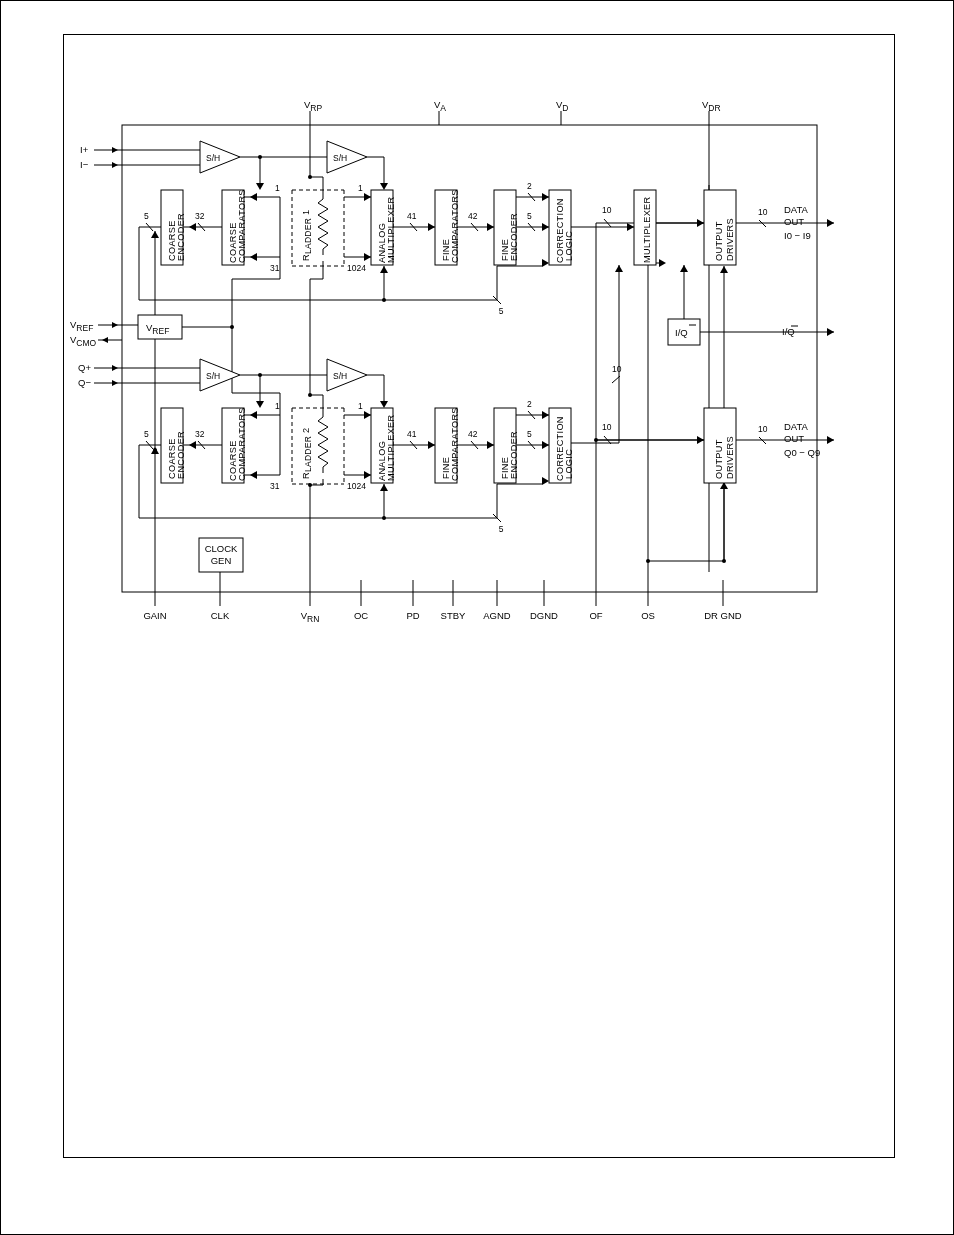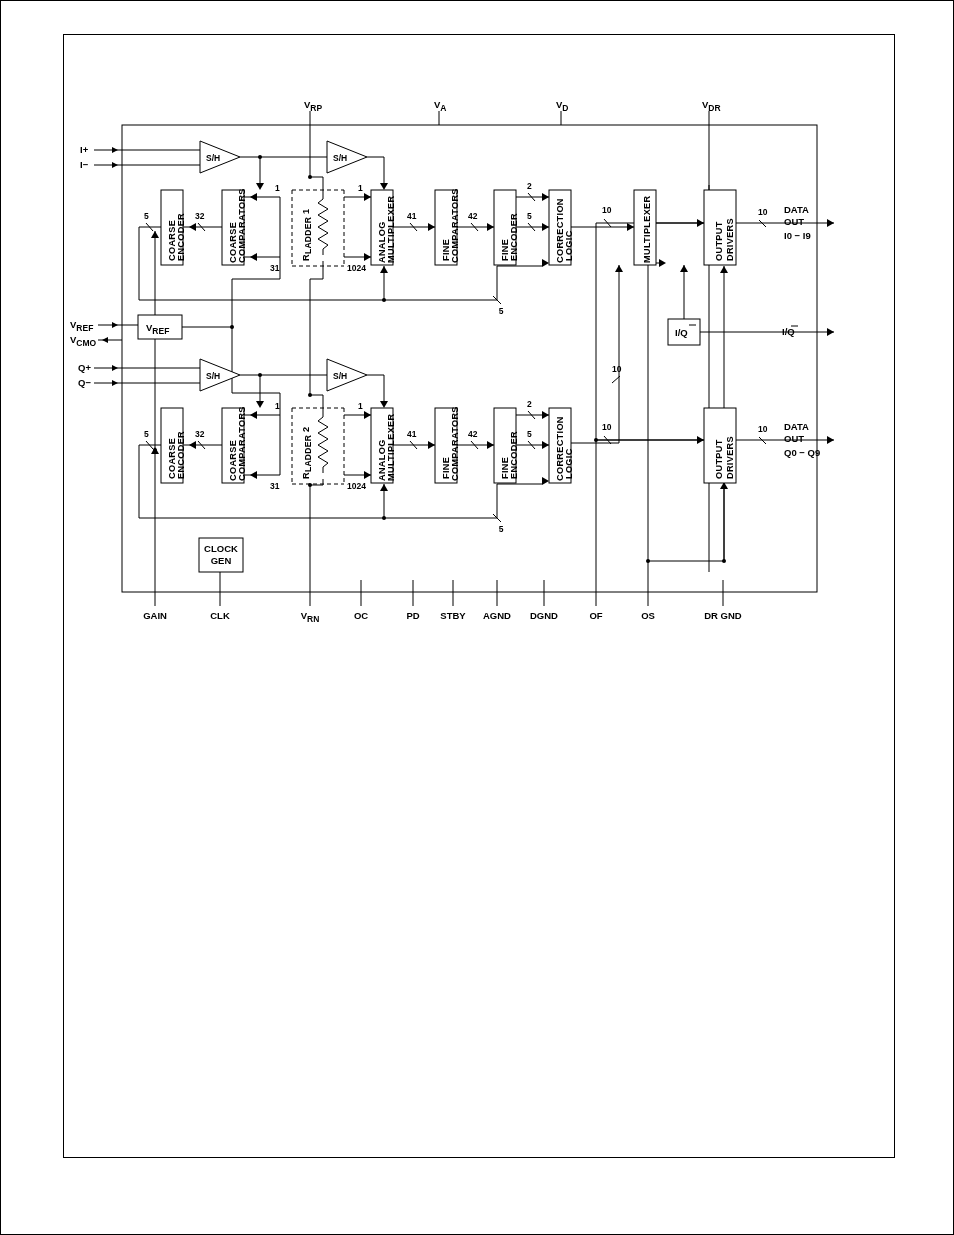--- a/index.html
+++ b/index.html
@@ -18,21 +18,20 @@
     border: 1px solid #000;
     margin: 0;
   }
   .inner {
     position: absolute;
     left: 62px;
     top: 33px;
     width: 830px;
     height: 1122px;
     border: 1px solid #000;
-    font-weight: bold;
   }
   svg { position:absolute; left:0; top:0; }
   text { font-family: "Helvetica Neue", Arial, sans-serif; }
   .blk { fill:#fff; stroke:#000; stroke-width:1; }
   .line { stroke:#000; stroke-width:1; fill:none; }
   .dash { stroke:#000; stroke-width:1; fill:none; stroke-dasharray:4 3; }
   .lbl { font-size:9.5px; }
   .tiny { font-size:8.5px; }
   .vtxt { font-size:9.2px; letter-spacing:0.3px; }
 </style>

